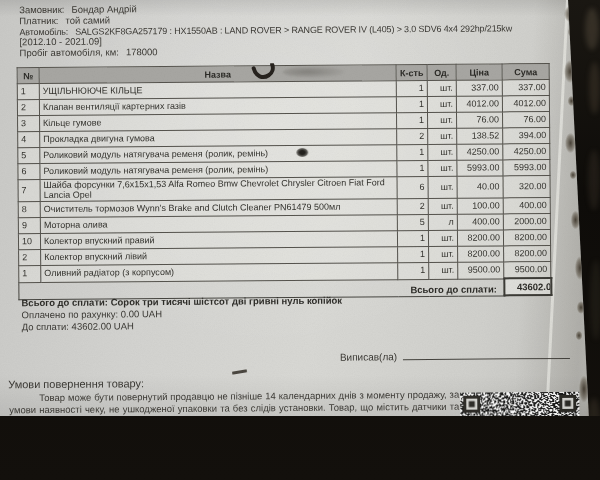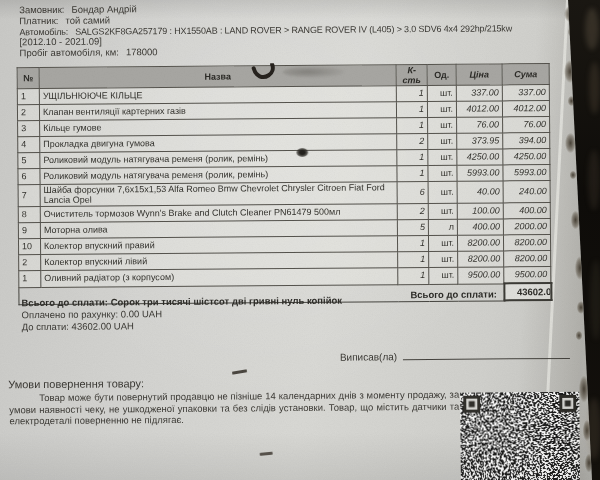--- a/index.html
+++ b/index.html
@@ -1,21 +1,21 @@
 <!DOCTYPE html>
 <html><head>
 <meta charset="utf-8">
 <style>
   html,body{margin:0;padding:0;}
   body{
     width:600px;height:480px;overflow:hidden;
     background:linear-gradient(180deg,#1a1712 0%,#0e0c09 40%,#13100c 100%);
     font-family:"Liberation Sans", sans-serif;
   }
-  .page{position:relative;width:600px;height:480px;overflow:hidden;}
+  .page{position:relative;width:600px;height:416px;overflow:hidden;}
 
   
   .paper{
     position:absolute;inset:0;
     clip-path:polygon(0 0,568px 0,592px 480px,0 480px);
     background:linear-gradient(100deg,#c9c9c6 0%,#d3d3d0 28%,#d8d8d4 55%,#d0d0cc 80%,#c3c3bf 97%);
   }
   .paper::before{
     content:"";position:absolute;inset:0;pointer-events:none;
     background:
@@ -36,21 +36,21 @@
 
   
   table.parts{position:absolute;left:18px;top:65px;width:532px;
     border-collapse:collapse;table-layout:fixed;font-size:9px;color:#33322d;}
   .parts th,.parts td{border:1px solid #55534d;overflow:hidden;}
   .parts{border:1.5px solid #45443f;}
   .parts thead th{background:#a7a6a2;font-weight:bold;height:15px;padding:0 2px;color:#2c2b27;}
   .parts tbody td{height:13px;padding:1px 3px;line-height:9.6px;background:rgba(238,238,233,0.35);}
   .parts .c-num{text-align:left;}
   .parts .c-name{text-align:left;}
-  .parts .c-qty,.parts .c-price,.parts .c-sum{text-align:right;font-style:italic;}
+  .parts .c-qty,.parts .c-price,.parts .c-sum{text-align:right;}
   .parts .c-unit{text-align:right;}
   .parts thead .c-num,.parts thead .c-name,.parts thead .c-qty,
   .parts thead .c-unit,.parts thead .c-price,.parts thead .c-sum{text-align:center;}
   .parts tfoot .tot-lbl{border:none;background:none;text-align:right;
     font-weight:bold;font-size:9.5px;padding:3px 6px 0 0;color:#2c2b27;}
   .parts tfoot .tot-val{border:2px solid #3c3b36;background:rgba(240,240,236,0.5);
     font-weight:bold;font-size:9.5px;text-align:right;padding:2px 12px;color:#2c2b27;}
 
   
   .summary{position:absolute;left:21px;top:295px;font-size:9.5px;line-height:12.2px;white-space:nowrap;}
@@ -149,21 +149,21 @@
           <td class="c-qty">1</td>
           <td class="c-unit">шт.</td>
           <td class="c-price">76.00</td>
           <td class="c-sum">76.00</td>
         </tr>
             <tr>
           <td class="c-num">4</td>
           <td class="c-name">Прокладка двигуна гумова</td>
           <td class="c-qty">2</td>
           <td class="c-unit">шт.</td>
-          <td class="c-price">373.95</td>
+          <td class="c-price">138.52</td>
           <td class="c-sum">394.00</td>
         </tr>
             <tr>
           <td class="c-num">5</td>
           <td class="c-name">Роликовий модуль натягувача ременя (ролик, ремінь)</td>
           <td class="c-qty">1</td>
           <td class="c-unit">шт.</td>
           <td class="c-price">4250.00</td>
           <td class="c-sum">4250.00</td>
         </tr>
@@ -174,21 +174,21 @@
           <td class="c-unit">шт.</td>
           <td class="c-price">5993.00</td>
           <td class="c-sum">5993.00</td>
         </tr>
             <tr>
           <td class="c-num">7</td>
           <td class="c-name">Шайба форсунки 7,6x15x1,53 Alfa Romeo Bmw Chevrolet Chrysler Citroen Fiat Ford Lancia Opel</td>
           <td class="c-qty">6</td>
           <td class="c-unit">шт.</td>
           <td class="c-price">40.00</td>
-          <td class="c-sum">240.00</td>
+          <td class="c-sum">320.00</td>
         </tr>
             <tr>
           <td class="c-num">8</td>
           <td class="c-name">Очиститель тормозов Wynn's Brake and Clutch Cleaner PN61479 500мл</td>
           <td class="c-qty">2</td>
           <td class="c-unit">шт.</td>
           <td class="c-price">100.00</td>
           <td class="c-sum">400.00</td>
         </tr>
             <tr>

